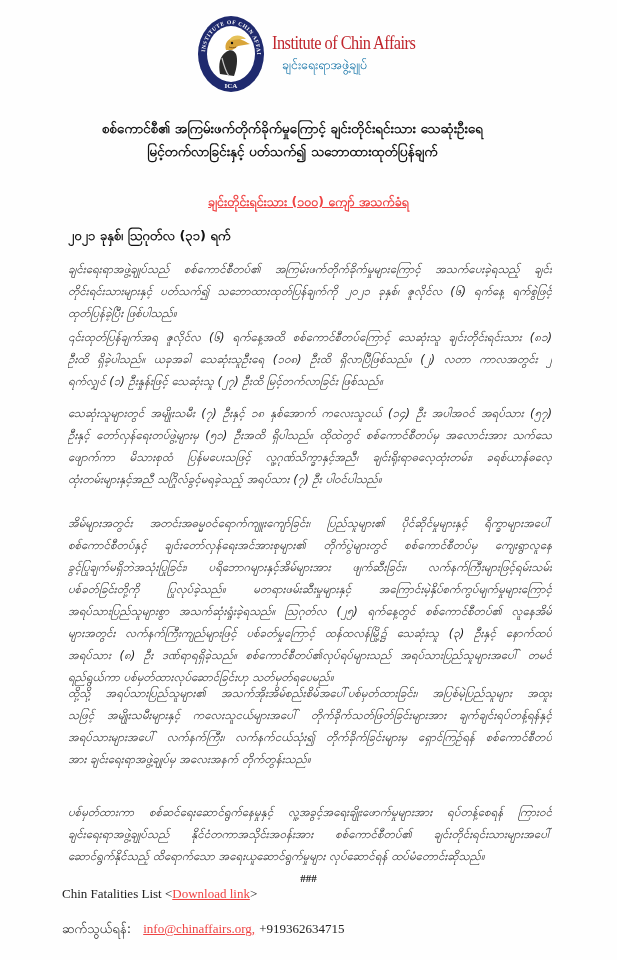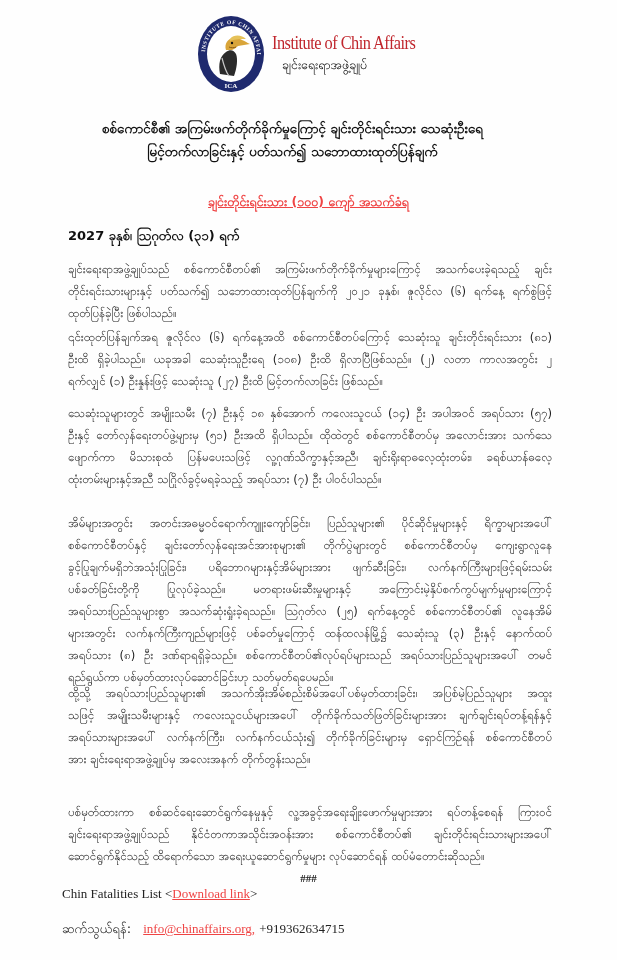--- a/index.html
+++ b/index.html
@@ -44,21 +44,21 @@
     color: #c0262d;
     white-space: nowrap;
     transform: scaleX(0.86);
     transform-origin: left center;
   }
   .org-name-my {
     position: absolute;
     left: 86px;
     top: 43px;
     font-size: 12.5px;
-    color: #000000;
+    color: #0369a1;
     white-space: nowrap;
   }
   
   .title {
     position: absolute;
     left: 14px;
     width: 557px;
     text-align: center;
     font-weight: bold;
     font-size: 13.5px;
@@ -97,20 +97,21 @@
     line-height: 22px;
     color: #1c1c1c;
     text-align: justify;
   }
   .para .ln {
     display: block;
     white-space: nowrap;
     overflow: hidden;
     text-align: justify;
     text-align-last: justify;
+    font-style: italic;
   }
   .para .ln.last {
     text-align-last: left;
   }
   .p1 { top: 258px; }
   .p2 { top: 326px; }
   .p3 { top: 402px; }
   .p4 { top: 512px; }
   .p5 { top: 682px; }
   .p6 { top: 801px; }
@@ -178,21 +179,21 @@
       <path d="M33 33 C 35 34, 38 34, 40 33" stroke="#8a5a12" stroke-width="1" fill="none"></path>
       <path d="M26 44 C 28 52, 30 58, 33 62" stroke="#c9c9c9" stroke-width="1.2" fill="none"></path>
     </svg>
     <div class="org-name-en">Institute of Chin Affairs</div>
     <div class="org-name-my">ချင်းရေးရာအဖွဲ့ချုပ်</div>
   </div>
 
   <div class="title l1">စစ်ကောင်စီ၏ အကြမ်းဖက်တိုက်ခိုက်မှုကြောင့် ချင်းတိုင်းရင်းသား သေဆုံးဦးရေ</div>
   <div class="title l2">မြင့်တက်လာခြင်းနှင့် ပတ်သက်၍ သဘောထားထုတ်ပြန်ချက်</div>
   <div class="subtitle">ချင်းတိုင်းရင်းသား (၁၀၀) ကျော် အသက်ခံရ</div>
-  <div class="dateline">2027 ခုနှစ်၊ ဩဂုတ်လ (၃၁) ရက်</div>
+  <div class="dateline">၂၀၂၁ ခုနှစ်၊ ဩဂုတ်လ (၃၁) ရက်</div>
 
   <div class="para p1">
     <span class="ln">ချင်းရေးရာအဖွဲ့ချုပ်သည် စစ်ကောင်စီတပ်၏ အကြမ်းဖက်တိုက်ခိုက်မှုများကြောင့် အသက်ပေးခဲ့ရသည့် ချင်း</span>
     <span class="ln">တိုင်းရင်းသားများနှင့် ပတ်သက်၍ သဘောထားထုတ်ပြန်ချက်ကို ၂၀၂၁ ခုနှစ်၊ ဇူလိုင်လ (၆) ရက်နေ့ ရက်စွဲဖြင့်</span>
     <span class="ln last">ထုတ်ပြန်ခဲ့ပြီး ဖြစ်ပါသည်။</span>
   </div>
 
   <div class="para p2">
     <span class="ln">၎င်းထုတ်ပြန်ချက်အရ ဇူလိုင်လ (၆) ရက်နေ့အထိ စစ်ကောင်စီတပ်ကြောင့် သေဆုံးသူ ချင်းတိုင်းရင်းသား (၈၁)</span>
     <span class="ln">ဦးထိ ရှိခဲ့ပါသည်။  ယခုအခါ သေဆုံးသူဦးရေ (၁၀၈) ဦးထိ ရှိလာပြီဖြစ်သည်။ (၂) လတာ ကာလအတွင်း ၂</span>

